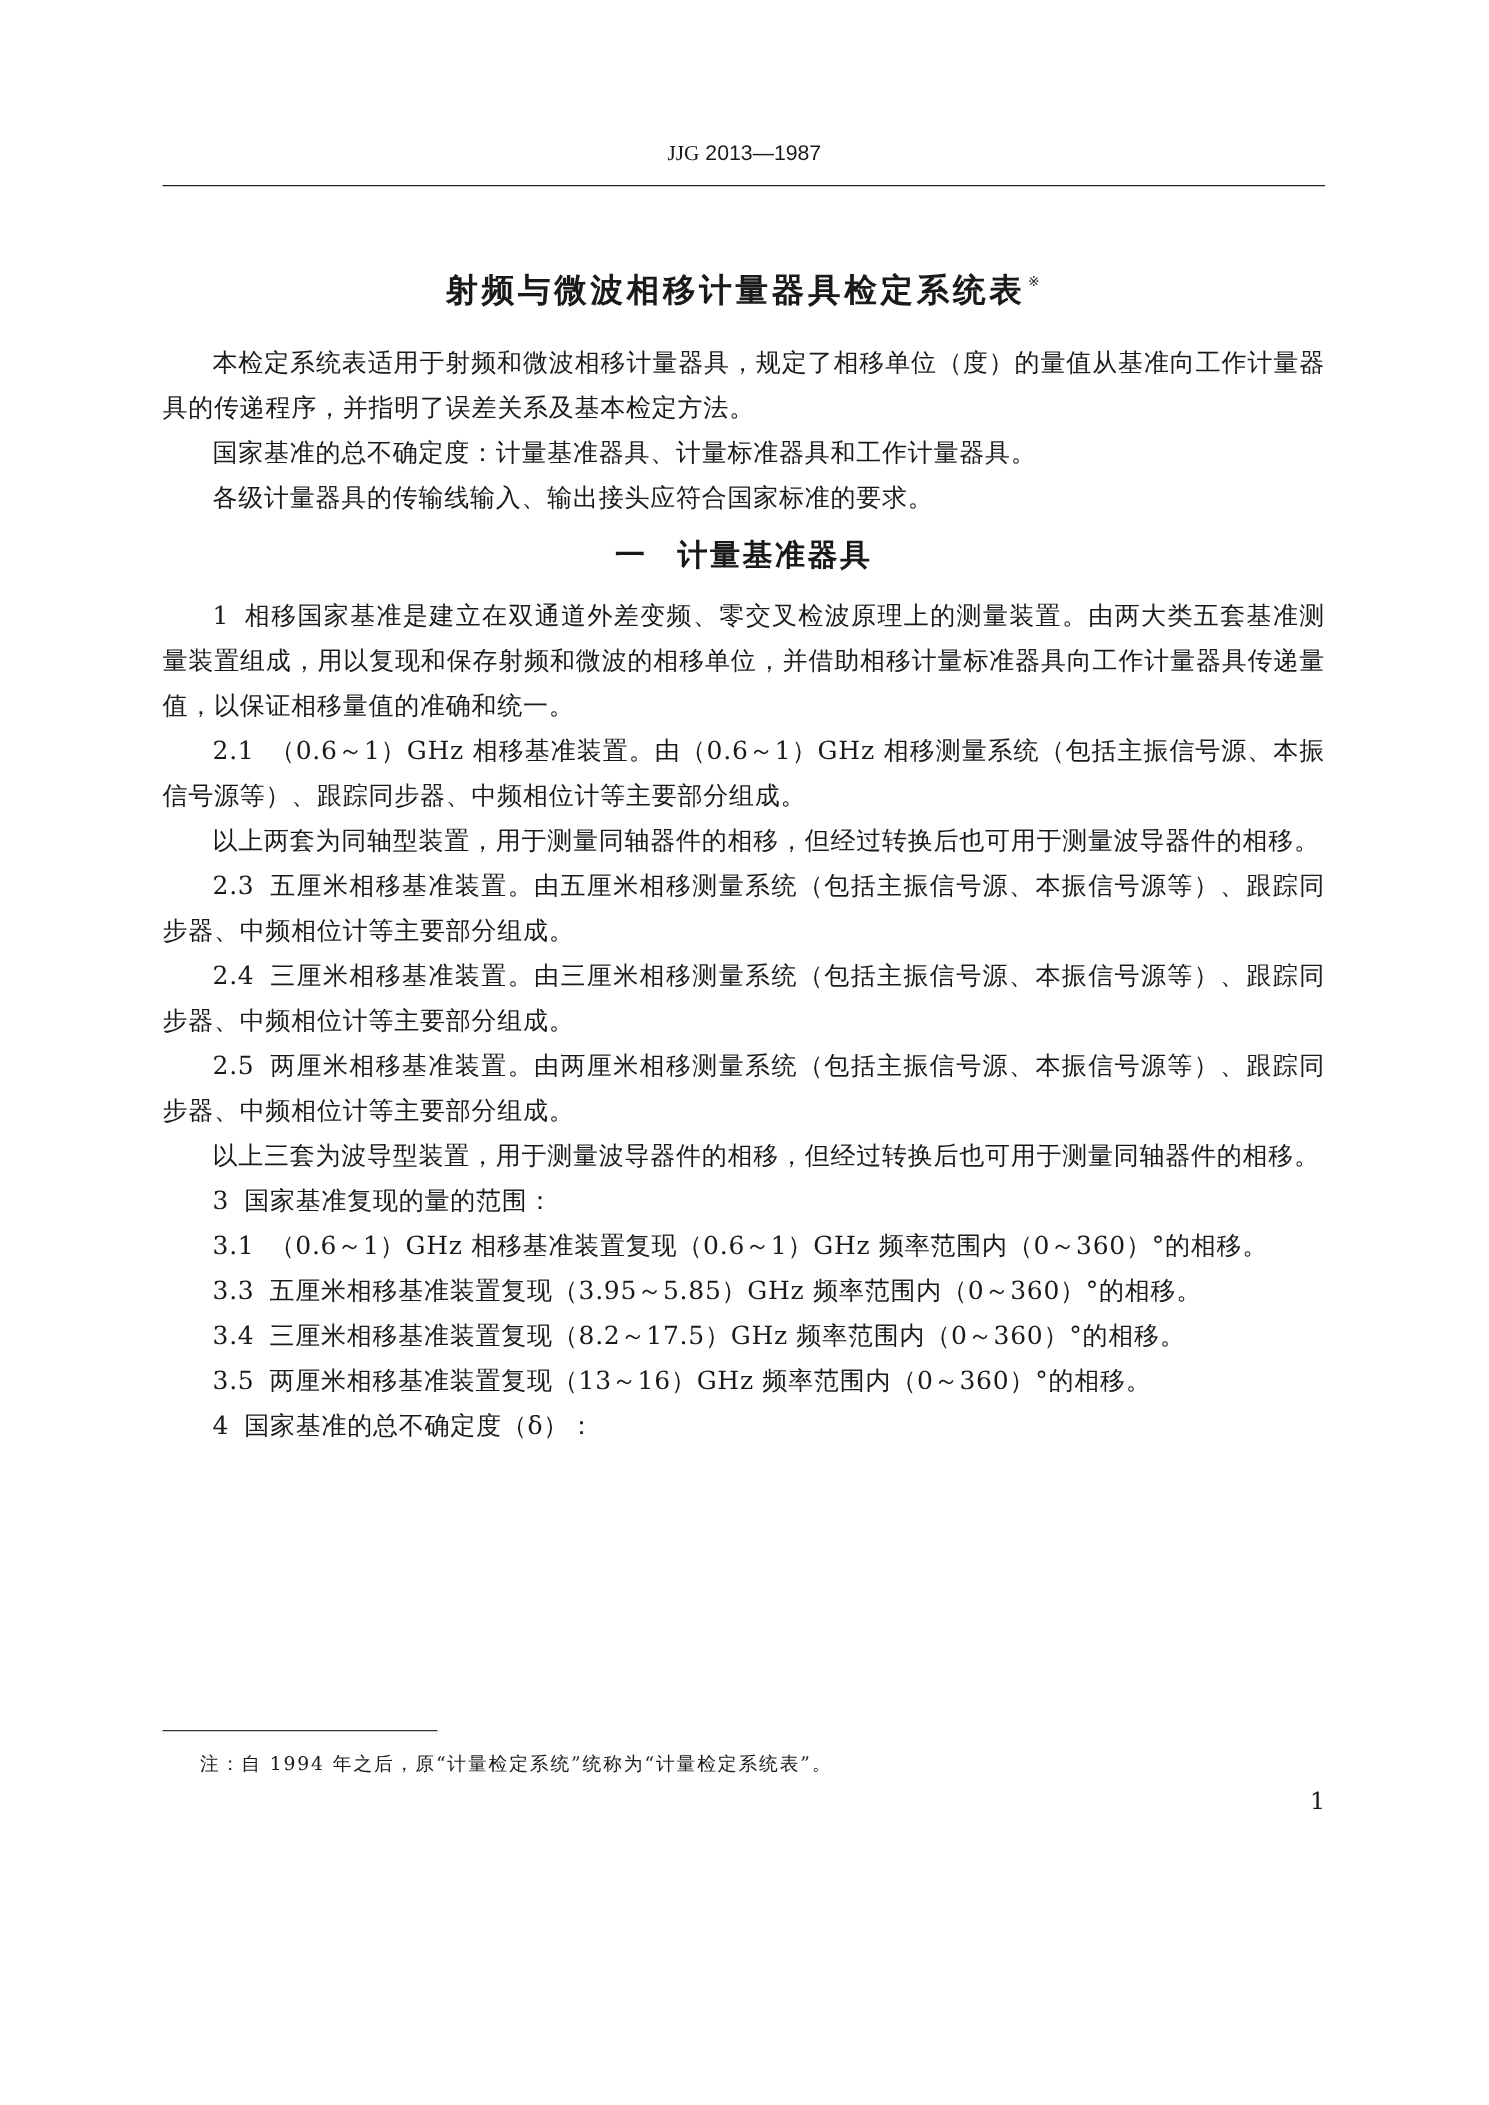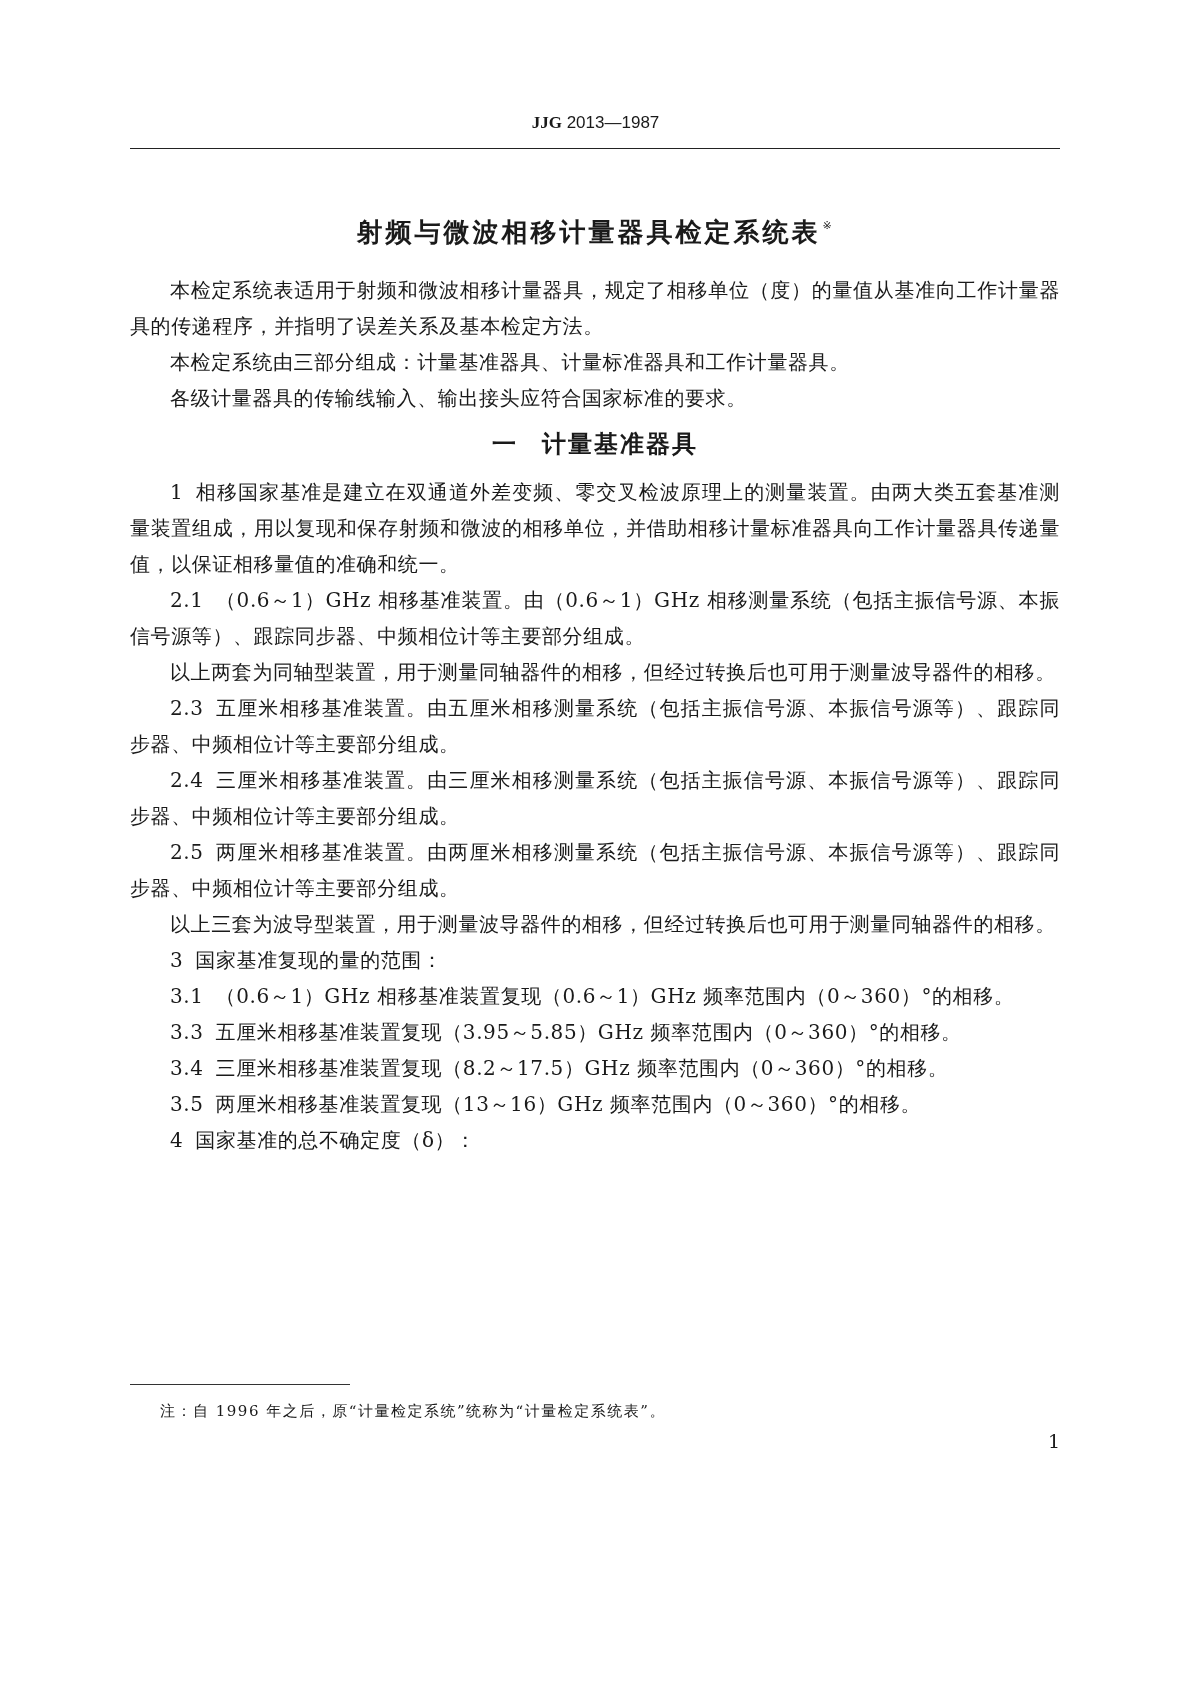--- a/index.html
+++ b/index.html
@@ -6,21 +6,21 @@
   body {
     width: 1191px; height: 1684px; position: relative; overflow: hidden;
     color: #1a1a1a;
     font-family: "DejaVu Serif", "Liberation Serif", serif;
   }
   .running-head {
     position: absolute; top: 113px; left: 0; width: 1191px;
     text-align: center; font-size: 17px;
     font-family: "Liberation Sans", "DejaVu Sans", sans-serif;
   }
-  .running-head .code { font-family: "Liberation Serif", serif; font-weight: bold; }
+  .running-head .code { font-family: "Liberation Serif", serif; font-weight: normal; }
   .head-rule {
     position: absolute; top: 148px; left: 130px; width: 930px; height: 0;
     border-top: 1.5px solid #222;
   }
   .doc-title {
     position: absolute; top: 203px; left: 0; width: 1191px; text-align: center;
     font-size: 26px; font-weight: bold; letter-spacing: 3px;
     font-family: "DejaVu Sans", "Liberation Sans", sans-serif;
     margin-top: 12px;
   }
@@ -57,21 +57,21 @@
   <span>2013—1987</span>
 </div>
 <div class="head-rule"></div>
 
 <div class="doc-title">
   <span>射频与微波相移计量器具检定系统表</span><sup>※</sup>
 </div>
 
 <div class="body-text">
   <p class="para">本检定系统表适用于射频和微波相移计量器具，规定了相移单位（度）的量值从基准向工作计量器具的传递程序，并指明了误差关系及基本检定方法。</p>
-  <p class="para">本检定系统由三部分组成：计量基准器具、计量标准器具和工作计量器具。</p>
+  <p class="para">国家基准的总不确定度：计量基准器具、计量标准器具和工作计量器具。</p>
   <p class="para">各级计量器具的传输线输入、输出接头应符合国家标准的要求。</p>
 
   <div class="section-head">
     <span class="num">一</span><span>计量基准器具</span>
   </div>
 
   <p class="para"><span class="num-lead">1</span><span>相移国家基准是建立在双通道外差变频、零交叉检波原理上的测量装置。由两大类五套基准测量装置组成，用以复现和保存射频和微波的相移单位，并借助相移计量标准器具向工作计量器具传递量值，以保证相移量值的准确和统一。</span></p>
   <p class="para"><span class="num-lead">2.1</span><span>（0.6～1）GHz 相移基准装置。由（0.6～1）GHz 相移测量系统（包括主振信号源、本振信号源等）、跟踪同步器、中频相位计等主要部分组成。</span></p>
   <p class="para"><span>以上两套为同轴型装置，用于测量同轴器件的相移，但经过转换后也可用于测量波导器件的相移。</span></p>
   <p class="para"><span class="num-lead">2.3</span><span>五厘米相移基准装置。由五厘米相移测量系统（包括主振信号源、本振信号源等）、跟踪同步器、中频相位计等主要部分组成。</span></p>
@@ -80,14 +80,14 @@
   <p class="para"><span>以上三套为波导型装置，用于测量波导器件的相移，但经过转换后也可用于测量同轴器件的相移。</span></p>
   <p class="para"><span class="num-lead">3</span><span>国家基准复现的量的范围：</span></p>
   <p class="para"><span class="num-lead">3.1</span><span>（0.6～1）GHz 相移基准装置复现（0.6～1）GHz 频率范围内（0～360）°的相移。</span></p>
   <p class="para"><span class="num-lead">3.3</span><span>五厘米相移基准装置复现（3.95～5.85）GHz 频率范围内（0～360）°的相移。</span></p>
   <p class="para"><span class="num-lead">3.4</span><span>三厘米相移基准装置复现（8.2～17.5）GHz 频率范围内（0～360）°的相移。</span></p>
   <p class="para"><span class="num-lead">3.5</span><span>两厘米相移基准装置复现（13～16）GHz 频率范围内（0～360）°的相移。</span></p>
   <p class="para"><span class="num-lead">4</span><span>国家基准的总不确定度（δ）：</span></p>
 </div>
 
 <div class="foot-rule"></div>
-<div class="footnote">注：自 1996 年之后，原“计量检定系统”统称为“计量检定系统表”。</div>
+<div class="footnote">注：自 1994 年之后，原“计量检定系统”统称为“计量检定系统表”。</div>
 <div class="page-number">1</div>
 
 </body></html>

